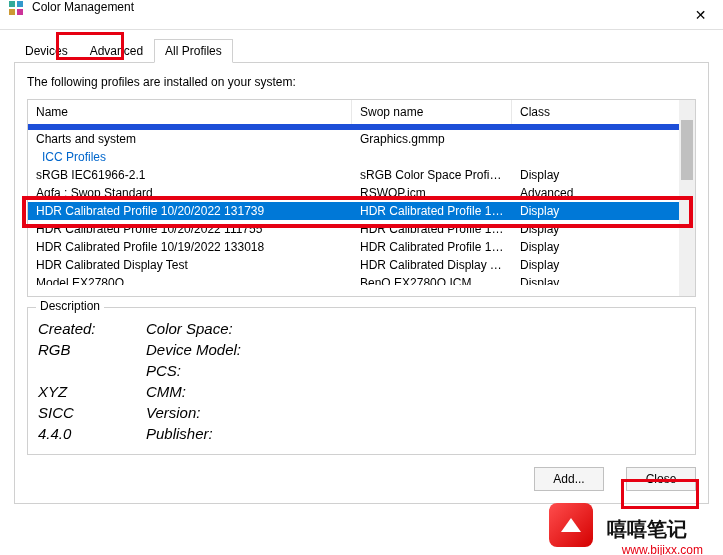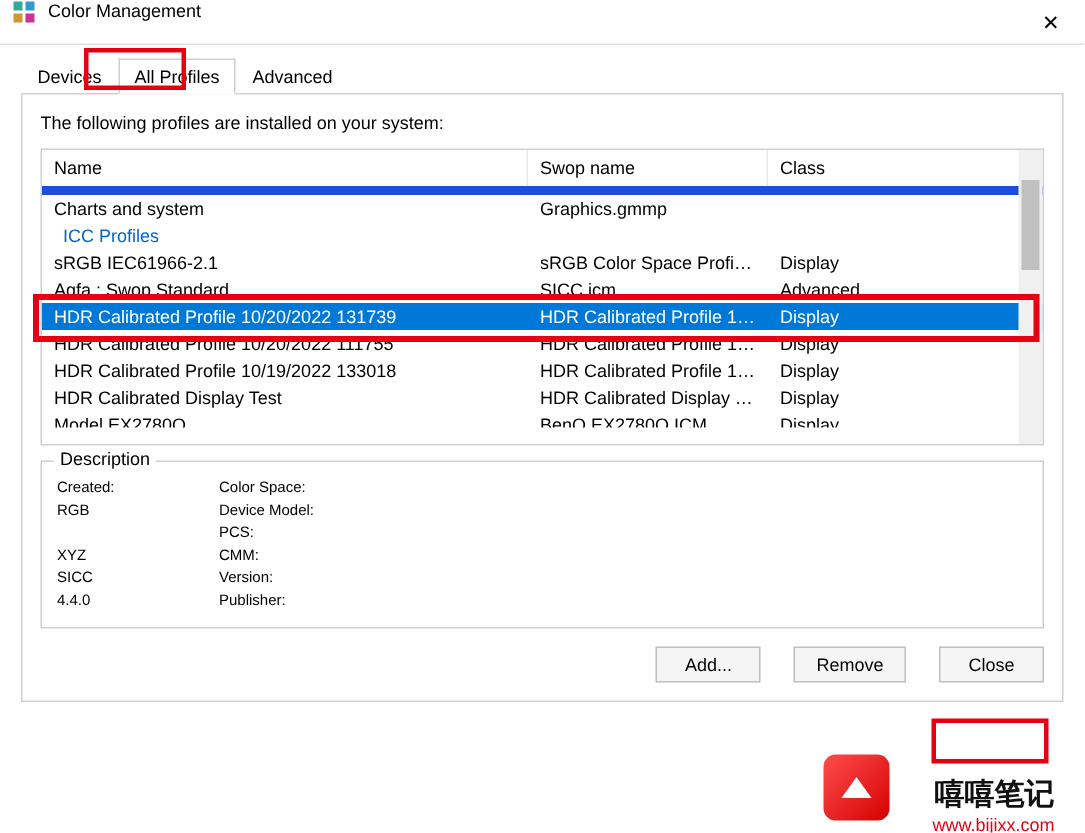--- a/index.html
+++ b/index.html
@@ -36,30 +36,30 @@
 .row.group .cell { color: #0066cc; padding-left: 14px; }
 .row.cutoff { height: 11px; overflow: hidden; }
 
 .scrollbar { position: absolute; right: 0; top: 0; bottom: 0; width: 16px; background: #f0f0f0; }
 .scroll-thumb { position: absolute; left: 2px; right: 2px; top: 20px; height: 60px; background: #c0c0c0; }
 
 .row-highlight { position: absolute; border: 4px solid #e60012; pointer-events: none; left: 22px; right: 30px; }
 
 .desc-box { border: 1px solid #d0d0d0; padding: 8px 10px; position: relative; margin-top: 6px; }
 .desc-label { position: absolute; top: -9px; left: 8px; background: #fff; padding: 0 4px; font-size: 12px; }
-.desc-grid { display: grid; grid-template-columns: 108px 1fr; row-gap: 4px; font-size: 10px; padding-top: 4px; }
+.desc-grid { display: grid; grid-template-columns: 108px 1fr; row-gap: 4px; font-size: 15px; padding-top: 4px; font-style: italic; }
 
 .buttons { display: flex; justify-content: flex-end; gap: 22px; margin-top: 12px; position: relative; }
 .btn { border: 1px solid #c0c0c0; background: #f5f5f5; padding: 4px 14px; font-size: 12px; min-width: 70px; text-align: center; }
 
 .btn-highlight { position: absolute; border: 3px solid #e60012; pointer-events: none; }
 
 .watermark-logo { position: absolute; right: 130px; bottom: 8px; width: 44px; height: 44px; background: linear-gradient(135deg,#ff4d4d,#d40000); border-radius: 8px; display:flex; align-items:center; justify-content:center; }
 .watermark-logo span { display:block; width:0; height:0; border-left:10px solid transparent; border-right:10px solid transparent; border-bottom:14px solid #fff; position:relative; }
-.watermark-text { position: absolute; right: 20px; bottom: 12px; font-size: 20px; font-weight: bold; color: #111; }
+.watermark-text { position: absolute; right: 36px; bottom: 12px; font-size: 20px; font-weight: bold; color: #111; }
 .watermark-url { position: absolute; right: 20px; bottom: -2px; font-size: 12px; color: #e60012; }
 </style>
 </head>
 <body>
 
 <div class="titlebar">
   <span class="icon">
     <svg viewBox="0 0 16 16">
         <rect x="1" y="1" width="6" height="6" fill="#3a9"></rect>
         <rect x="9" y="1" width="6" height="6" fill="#39c"></rect>
@@ -67,22 +67,22 @@
         <rect x="9" y="9" width="6" height="6" fill="#c39"></rect>
       </svg>
   </span>
   <span class="title">Color Management</span>
   <div class="close">✕</div>
 </div>
 
 <div class="content">
   <div class="tabs">
     <div class="tab">Devices</div>
+    <div class="tab">Advanced</div>
     <div class="tab active">All Profiles</div>
-    <div class="tab">Advanced</div>
   </div>
 
   <div class="panel">
     <div class="intro">The following profiles are installed on your system:</div>
 
     <div class="listbox">
       <div class="list-header">
         <div class="col col-name">Name</div>
         <div class="col col-file">Swop name</div>
         <div class="col col-class">Class</div>
@@ -98,21 +98,21 @@
             <div class="cell col-file"></div>
             <div class="cell col-class"></div>
           </div>
           <div class="row">
             <div class="cell col-name">sRGB IEC61966-2.1</div>
             <div class="cell col-file">sRGB Color Space Profile.ic...</div>
             <div class="cell col-class">Display</div>
           </div>
           <div class="row">
             <div class="cell col-name">Agfa : Swop Standard</div>
-            <div class="cell col-file">SICC.icm</div>
+            <div class="cell col-file">RSWOP.icm</div>
             <div class="cell col-class">Advanced</div>
           </div>
           <div class="row selected">
             <div class="cell col-name">HDR Calibrated Profile 10/20/2022 131739</div>
             <div class="cell col-file">HDR Calibrated Profile 10-...</div>
             <div class="cell col-class">Display</div>
           </div>
           <div class="row">
             <div class="cell col-name">HDR Calibrated Profile 10/20/2022 111755</div>
             <div class="cell col-file">HDR Calibrated Profile 10-...</div>
@@ -153,21 +153,20 @@
           <div>SICC</div>
           <div>Version:</div>
           <div>4.4.0</div>
           <div>Publisher:</div>
           <div></div>
         </div>
     </div>
 
     <div class="buttons">
       <div class="btn">Add...</div>
-      <div class="btn">Remove</div>
       <div class="btn">Close</div>
     </div>
   </div>
 </div>
 
 <div class="tab-highlight" style="left:56px; top:32px; width:68px; height:28px;"></div>
 <div class="row-highlight" style="top:196px; height:32px;"></div>
 <div class="btn-highlight" style="right:24px; bottom:46px; width:78px; height:30px;"></div>
 
 <div class="watermark-logo">

